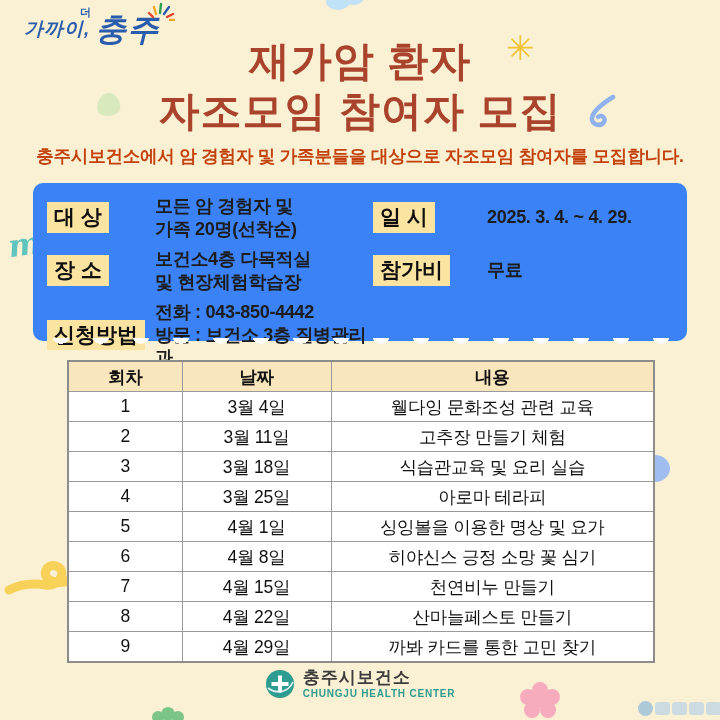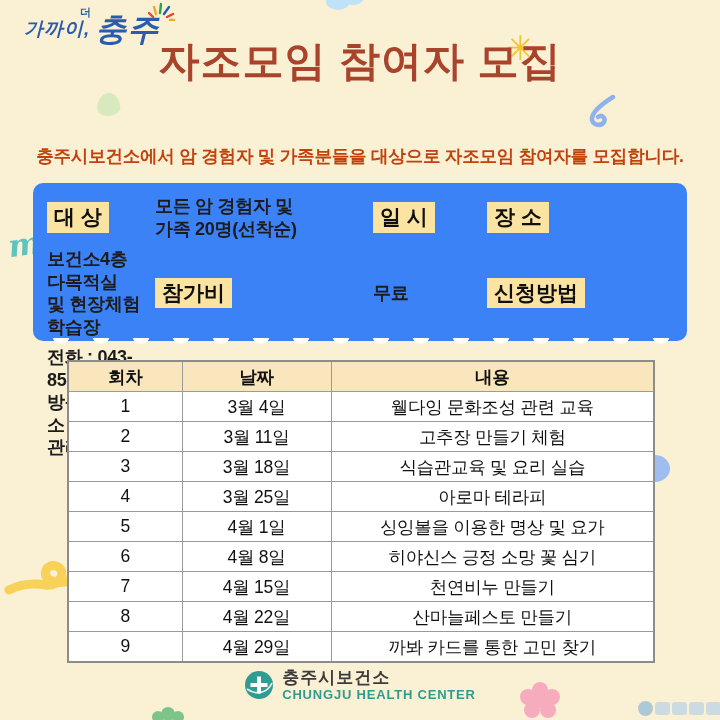--- a/index.html
+++ b/index.html
@@ -100,21 +100,21 @@
   table.schedule td{background:#FFFFFF;font-weight:500;}
   col.c1{width:114px;}col.c2{width:149px;}col.c3{width:323px;}
 
   
   .footer{
     position:absolute;left:0;top:669px;width:100%;
     display:flex;justify-content:center;align-items:center;gap:8px;
   }
   .org-text{display:flex;flex-direction:column;line-height:1.1;}
   .org-name{font-size:17px;font-weight:800;color:#3b3b3b;letter-spacing:1px;}
-  .org-name-en{font-size:13px;font-weight:700;color:#2E9C90;letter-spacing:0.8px;}
+  .org-name-en{font-size:10px;font-weight:700;color:#2E9C90;letter-spacing:0.8px;}
 
   
   .deco{position:absolute;pointer-events:none;}
   .cloud{left:326px;top:-10px;width:40px;height:22px;}
   .cloud i{position:absolute;background:#BFE2F8;border-radius:50%;}
   .cloud .a{left:0;top:2px;width:24px;height:18px;}
   .cloud .b{left:16px;top:0;width:22px;height:15px;}
   .star{left:506px;top:28px;font-size:34px;color:#F2C335;font-weight:bold;}
   .squiggle6{left:585px;top:94px;}
   .blob-green{
@@ -200,29 +200,31 @@
           <path d="M13 14 L14 5" stroke="#2E9E4F"></path>
             <path d="M17 15 L22 8" stroke="#2A5CAE"></path>
           <path d="M20 18 L26 15" stroke="#E8412C"></path>
             <path d="M23 21 L27 21" stroke="#F5A623"></path>
         </g>
       </svg>
     </span>
   </div>
 
   <div class="title">
+    <div>재가암 환자</div>
     <div>자조모임 참여자 모집</div>
   </div>
   <div class="subtitle">충주시보건소에서 암 경험자 및 가족분들을 대상으로 자조모임 참여자를 모집합니다.</div>
 
   <div class="ibox">
     <div class="ilabel">대 상</div>
     <div class="ivalue">모든 암 경험자 및
 가족 20명(선착순)</div>
     <div class="ilabel">일 시</div>
+    <div class="ivalue">2025. 3. 4. ~ 4. 29.</div>
     <div class="ilabel">장 소</div>
     <div class="ivalue">보건소4층 다목적실
 및 현장체험학습장</div>
     <div class="ilabel">참가비</div>
     <div class="ivalue">무료</div>
     <div class="ilabel">신청방법</div>
     <div class="ivalue">전화 : 043-850-4442
 방문 : 보건소 3층 질병관리과</div>
   </div>
 

